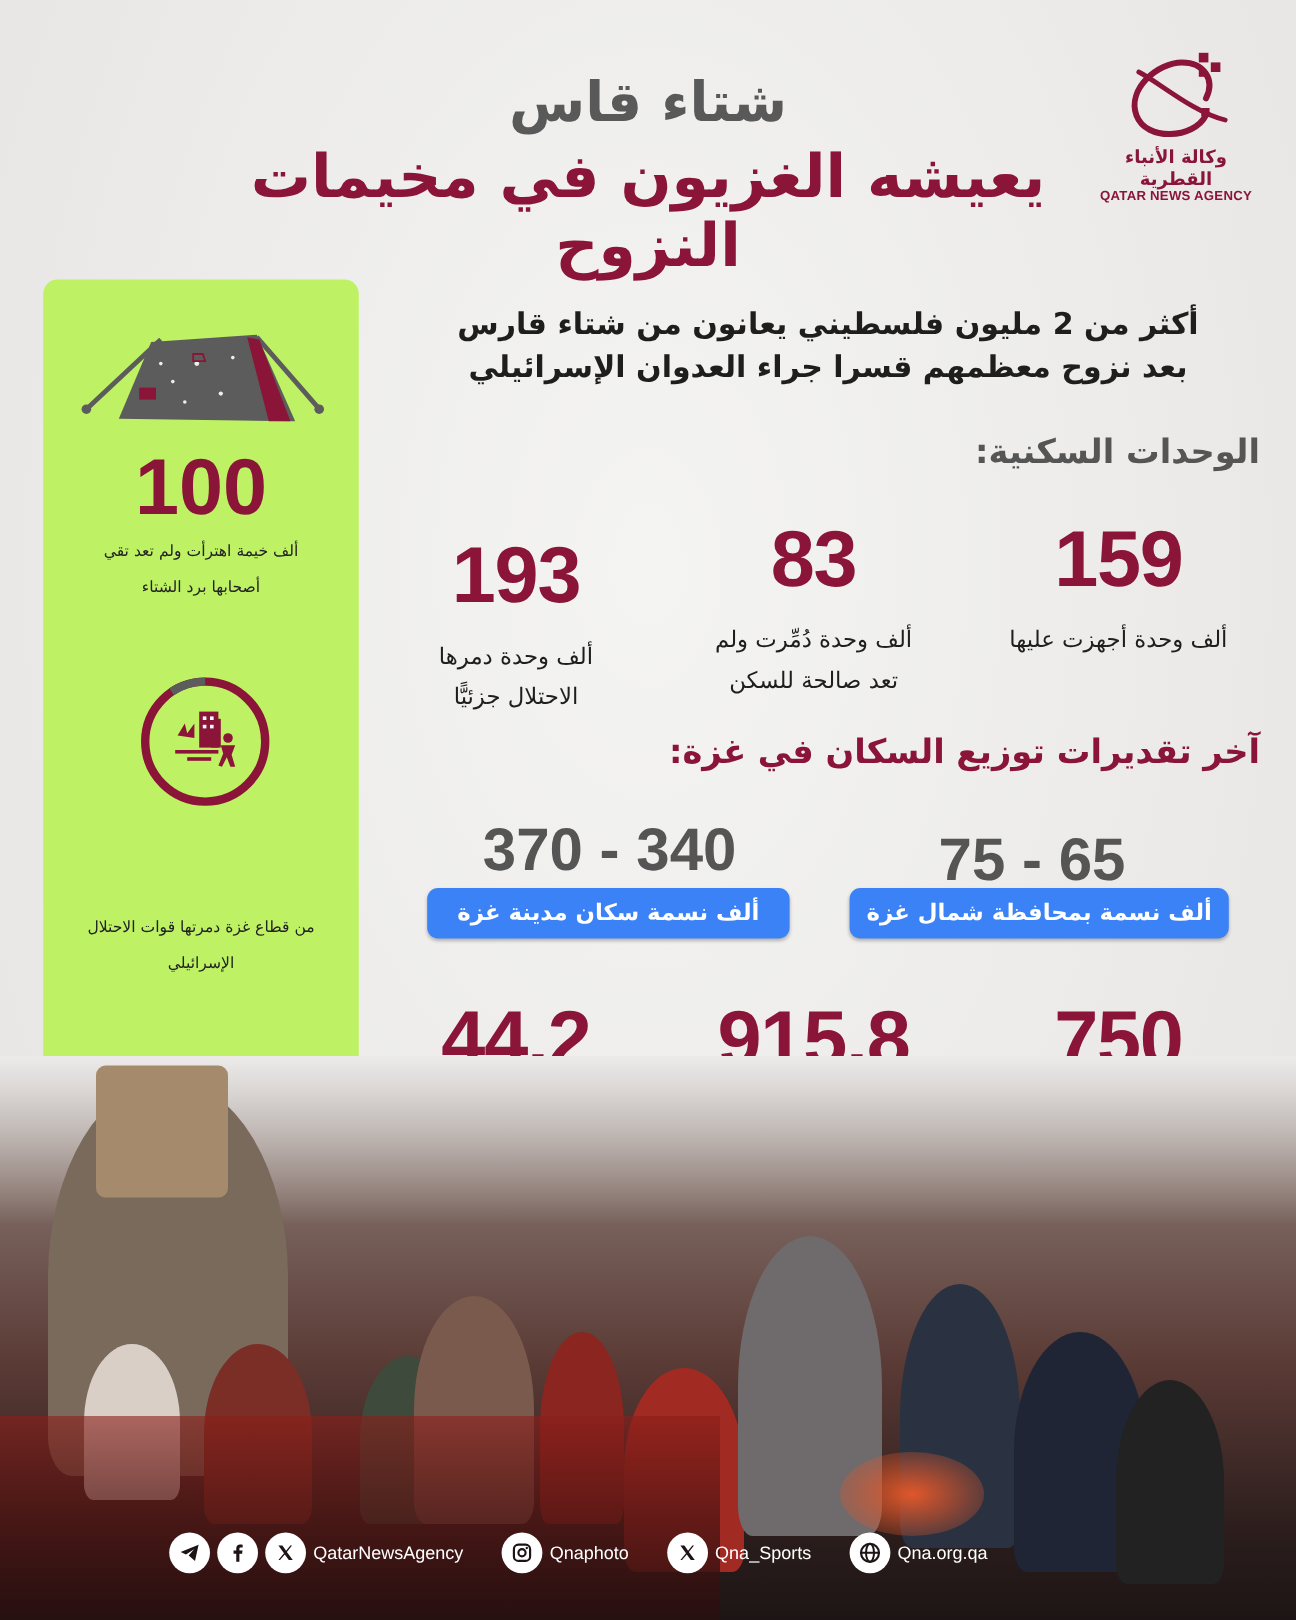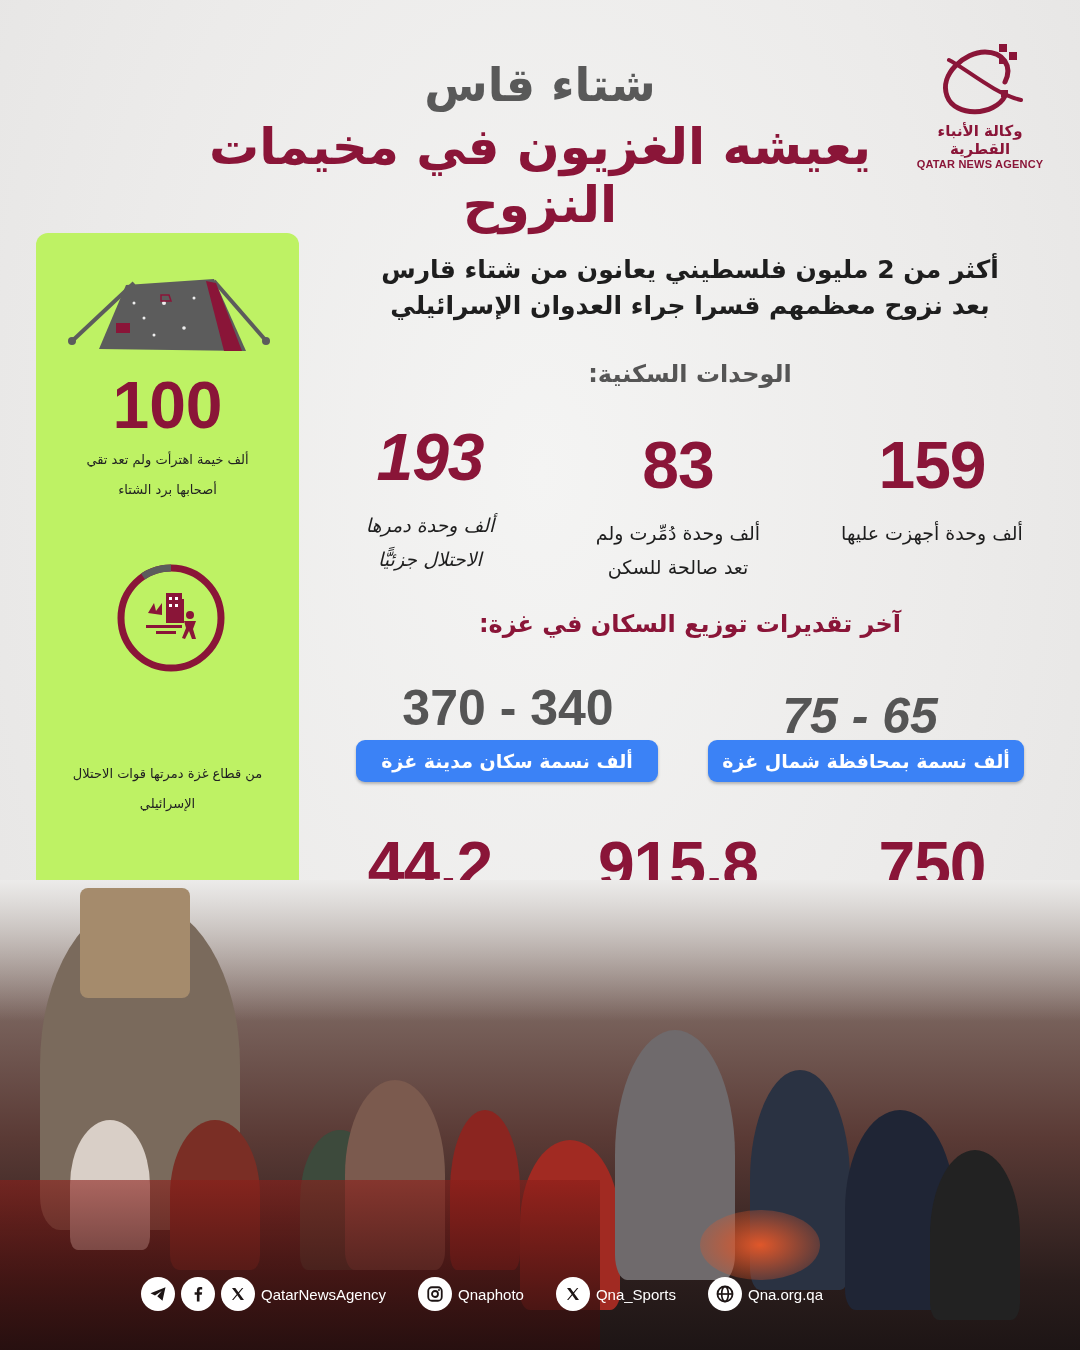--- a/index.html
+++ b/index.html
@@ -42,22 +42,22 @@
     font-size: 13px; line-height: 30px; color: #222;
   }
   .ring { position: absolute; left: 80px; top: 330px; width: 110px; height: 110px; }
 
   
   .intro {
     position: absolute; top: 252px; left: 380px; width: 620px; text-align: center; direction: rtl;
     font-size: 25px; font-weight: bold; line-height: 36px; color: #1e1e1e;
   }
   .section-heading {
-    position: absolute; left: 330px; width: 720px; text-align: center; direction: rtl;
-    font-size: 24px; font-weight: bold;
+    position: absolute; left: 330px; width: 720px; direction: rtl;
+    font-size: 28px; font-weight: bold;
   }
   .stat {
     position: absolute; width: 240px; text-align: center;
   }
   .stat .num {
     font-family: "Liberation Sans", sans-serif; font-weight: bold; color: #8a1538;
     font-size: 66px; line-height: 70px; letter-spacing: -1px;
   }
   .stat .desc {
     direction: rtl; font-size: 19px; line-height: 34px; color: #1e1e1e; margin-top: 16px;
@@ -157,29 +157,29 @@
 
 <div class="stat" style="left:812px; top:430px;">
   <div class="num">159</div>
   <div class="desc">ألف وحدة أجهزت عليها</div>
 </div>
 <div class="stat" style="left:558px; top:430px;">
   <div class="num">83</div>
   <div class="desc">ألف وحدة دُمِّرت ولم</div>
   <div class="desc" style="margin-top:0">تعد صالحة للسكن</div>
 </div>
-<div class="stat" style="left:310px; top:422px;font-style:italic;">
+<div class="stat" style="left:310px; top:444px;">
   <div class="num">193</div>
   <div class="desc">ألف وحدة دمرها</div>
   <div class="desc" style="margin-top:0">الاحتلال جزئيًّا</div>
 </div>
 
 <div class="section-heading maroon" style="top:610px;">آخر تقديرات توزيع السكان في غزة:</div>
 
-<div class="range" style="left:710px; top:688px; direction:rtl;font-style:italic;">65 - 75</div>
+<div class="range" style="left:710px; top:688px; direction:rtl;">65 - 75</div>
 <div class="pill" style="left:708px; top:740px; width:316px;">ألف نسمة بمحافظة شمال غزة</div>
 
 <div class="range" style="left:358px; top:680px; direction:rtl;">340 - 370</div>
 <div class="pill" style="left:356px; top:740px; width:302px;">ألف نسمة سكان مدينة غزة</div>
 
 <div class="stat" style="left:812px; top:830px;">
   <div class="num">750</div>
   <div class="desc">ألف نسمة</div>
   <div class="desc" style="margin-top:0">في المحافظة الوسطى</div>
 </div>

